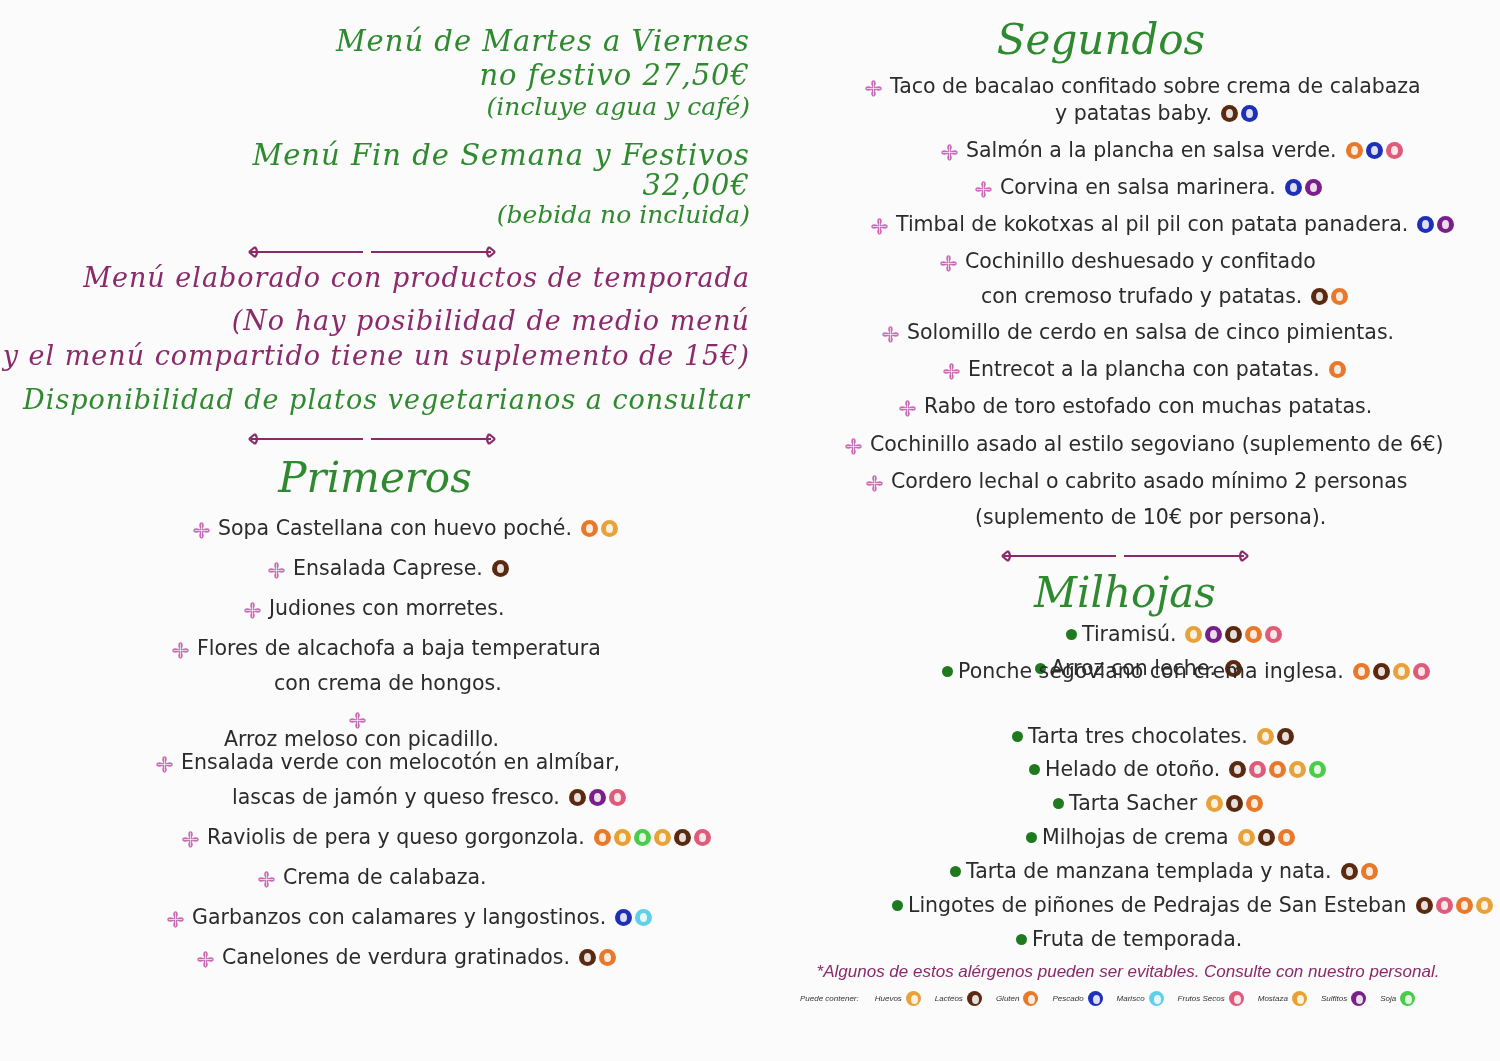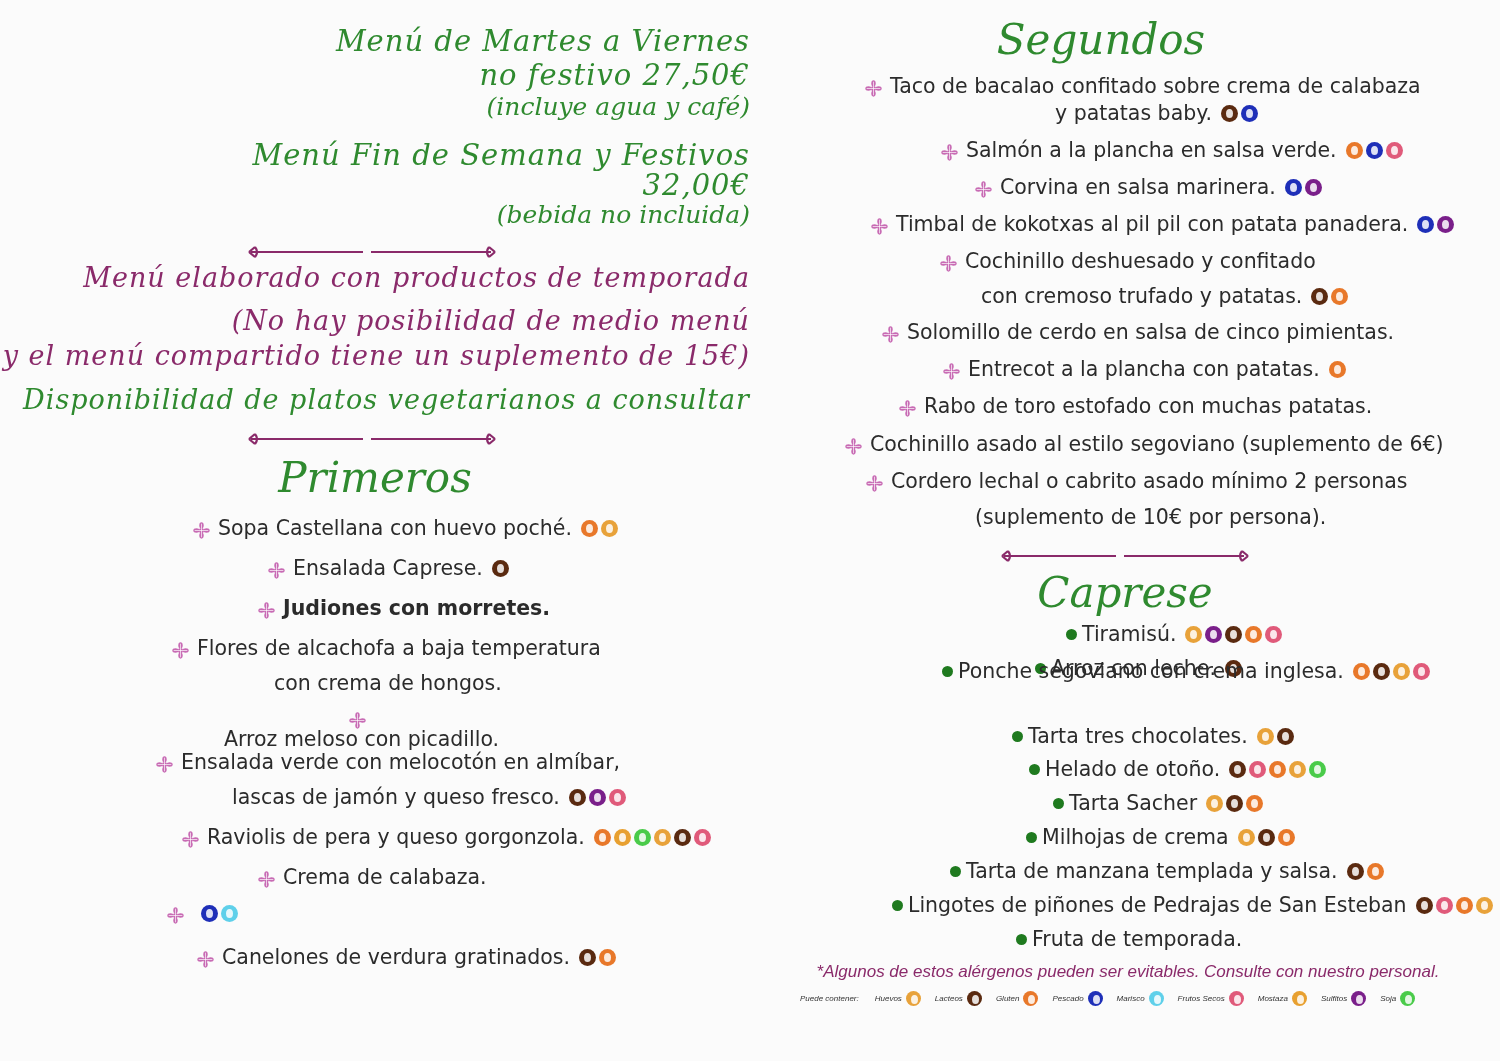--- a/index.html
+++ b/index.html
@@ -113,21 +113,21 @@
           </g>
           <g stroke="#fff" stroke-width="0.8">
             <path d="M10 2 V18 M2 10 H18"></path>
           </g>
         </svg></span>
       <span>Ensalada Caprese.</span>
       <span class="icons">
         <span class="al al-lacteos"></span>
       </span>
     </div>
-    <div class="dish" style="left: 258px; top: 596px; font-weight: bold;">
+    <div class="dish" style="left: 244px; top: 596px;">
       <span class="bullet-flower"><svg viewBox="0 0 20 20" width="17" height="17">
           <g fill="#c86bb4">
             <circle cx="10" cy="10" r="3"></circle>
             <ellipse cx="10" cy="4" rx="2.6" ry="3.6"></ellipse>
             <ellipse cx="10" cy="16" rx="2.6" ry="3.6"></ellipse>
             <ellipse cx="4" cy="10" rx="3.6" ry="2.6"></ellipse>
             <ellipse cx="16" cy="10" rx="3.6" ry="2.6"></ellipse>
           </g>
           <g stroke="#fff" stroke-width="0.8">
             <path d="M10 2 V18 M2 10 H18"></path>
@@ -235,20 +235,21 @@
             <circle cx="10" cy="10" r="3"></circle>
             <ellipse cx="10" cy="4" rx="2.6" ry="3.6"></ellipse>
             <ellipse cx="10" cy="16" rx="2.6" ry="3.6"></ellipse>
             <ellipse cx="4" cy="10" rx="3.6" ry="2.6"></ellipse>
             <ellipse cx="16" cy="10" rx="3.6" ry="2.6"></ellipse>
           </g>
           <g stroke="#fff" stroke-width="0.8">
             <path d="M10 2 V18 M2 10 H18"></path>
           </g>
         </svg></span>
+      <span>Garbanzos con calamares y langostinos.</span>
       <span class="icons">
         <span class="al al-pescado"></span>
         <span class="al al-marisco"></span>
       </span>
     </div>
     <div class="dish" style="left: 197px; top: 945px;">
       <span class="bullet-flower"><svg viewBox="0 0 20 20" width="17" height="17">
           <g fill="#c86bb4">
             <circle cx="10" cy="10" r="3"></circle>
             <ellipse cx="10" cy="4" rx="2.6" ry="3.6"></ellipse>
@@ -459,21 +460,21 @@
   <svg width="255" height="18" viewBox="0 0 255 18">
       <g stroke="#8a2a6a" fill="none" stroke-width="2.2">
         <path d="M6 9 L118 9"></path>
         <path d="M126 9 L246 9"></path>
         <path d="M4 9 l6 -5 M4 9 l6 5 M10 4 q4 5 0 10"></path>
         <path d="M250 9 l-6 -5 M250 9 l-6 5 M244 4 q-4 5 0 10"></path>
       </g>
     </svg>
 </div>
 
-<div class="section-title script green" style="left:800px; top:568px; width:650px;">Caprese</div>
+<div class="section-title script green" style="left:800px; top:568px; width:650px;">Milhojas</div>
 <div id="postres-list">
     <div class="dish" style="left: 1066px; top: 622px;">
       <span class="bullet-dot"></span>
       <span>Tiramisú.</span>
       <span class="icons">
         <span class="al al-huevos"></span>
         <span class="al al-sulfitos"></span>
         <span class="al al-lacteos"></span>
         <span class="al al-gluten"></span>
         <span class="al al-frutos"></span>
@@ -528,21 +529,21 @@
       <span class="bullet-dot"></span>
       <span>Milhojas de crema</span>
       <span class="icons">
         <span class="al al-huevos"></span>
         <span class="al al-lacteos"></span>
         <span class="al al-gluten"></span>
       </span>
     </div>
     <div class="dish" style="left: 950px; top: 859px;">
       <span class="bullet-dot"></span>
-      <span>Tarta de manzana templada y salsa.</span>
+      <span>Tarta de manzana templada y nata.</span>
       <span class="icons">
         <span class="al al-lacteos"></span>
         <span class="al al-gluten"></span>
       </span>
     </div>
     <div class="dish" style="left: 892px; top: 893px;">
       <span class="bullet-dot"></span>
       <span>Lingotes de piñones de Pedrajas de San Esteban</span>
       <span class="icons">
         <span class="al al-lacteos"></span>

